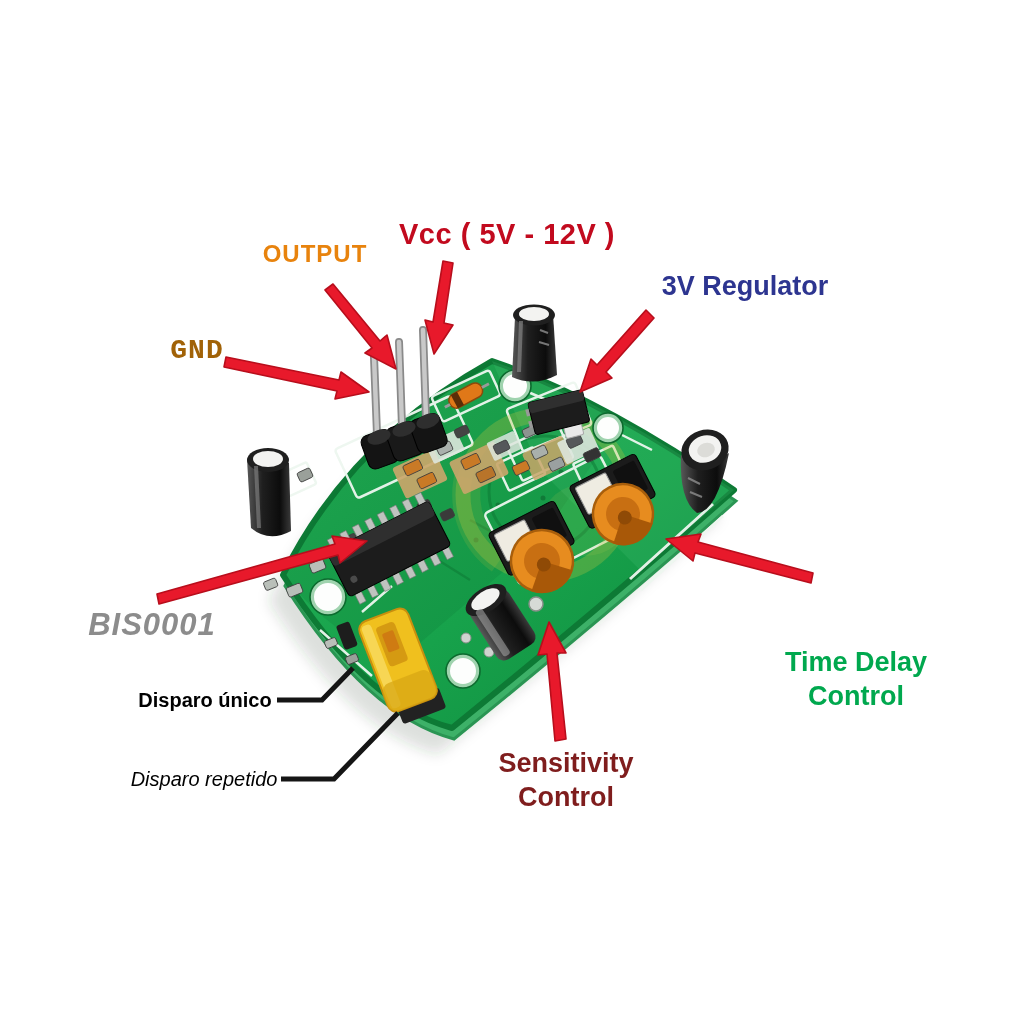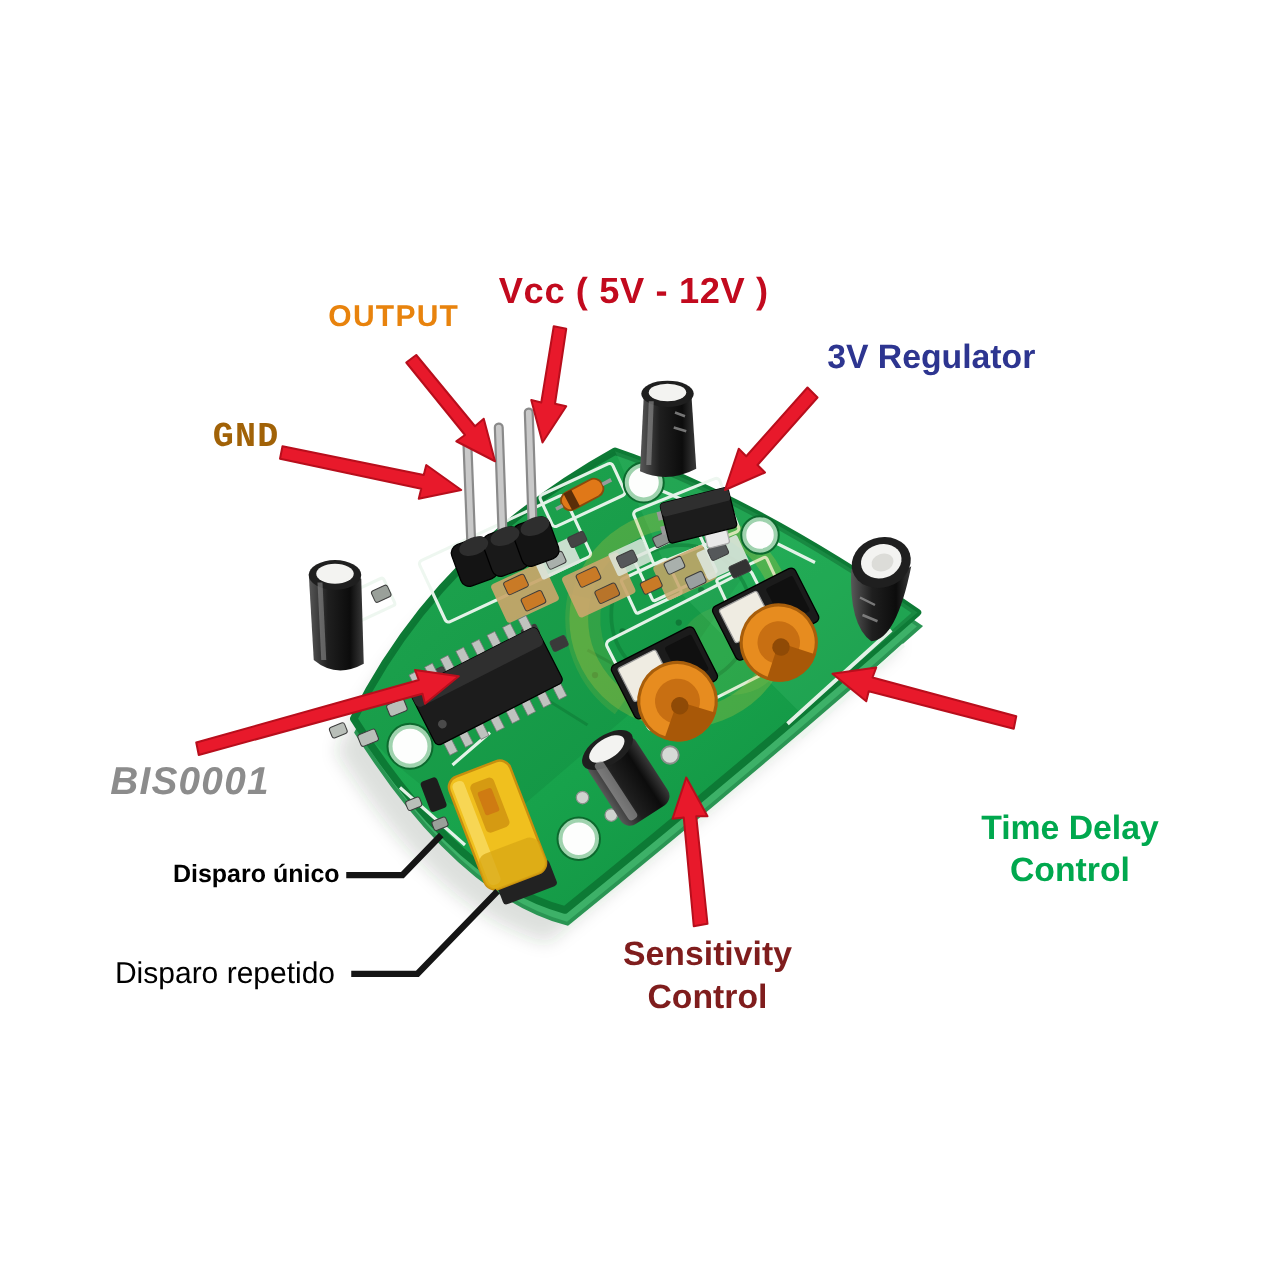--- a/index.html
+++ b/index.html
@@ -7,21 +7,21 @@
          font-family:"Liberation Sans", sans-serif;}
   #board-art{position:absolute;left:0;top:0;}
   .label{position:absolute;transform:translate(-50%,-50%);white-space:nowrap;text-align:center;
          font-weight:bold;}
   #label-vcc{left:507px;top:234px;font-size:29px;letter-spacing:.5px;}
   #label-output{left:315px;top:254px;font-size:24px;letter-spacing:1px;}
   #label-gnd{left:197px;top:350px;font-size:28px;letter-spacing:1px;}
   #label-3v-regulator{left:704px;top:286px;font-size:27px;}
   #label-bis0001{left:152px;top:625px;font-size:31px;letter-spacing:1px;font-style:italic;}
   #label-disparo-unico{left:205px;top:700px;font-size:20px;font-weight:bold;}
-  #label-disparo-repetido{left:180px;top:779px;font-size:24px;font-weight:normal;}
+  #label-disparo-repetido{left:204px;top:779px;font-size:20px;font-weight:normal;font-style:italic;}
   #label-time-delay{left:856px;top:634px;font-size:27px;line-height:34px;}
   #label-sensitivity{left:566px;top:780px;font-size:27px;line-height:34px;}
 </style>
 </head>
 <body>
 
 <div id="stage">
 
   <svg id="board-art" width="1024" height="1024" viewBox="0 0 1024 1024">
     <defs>

